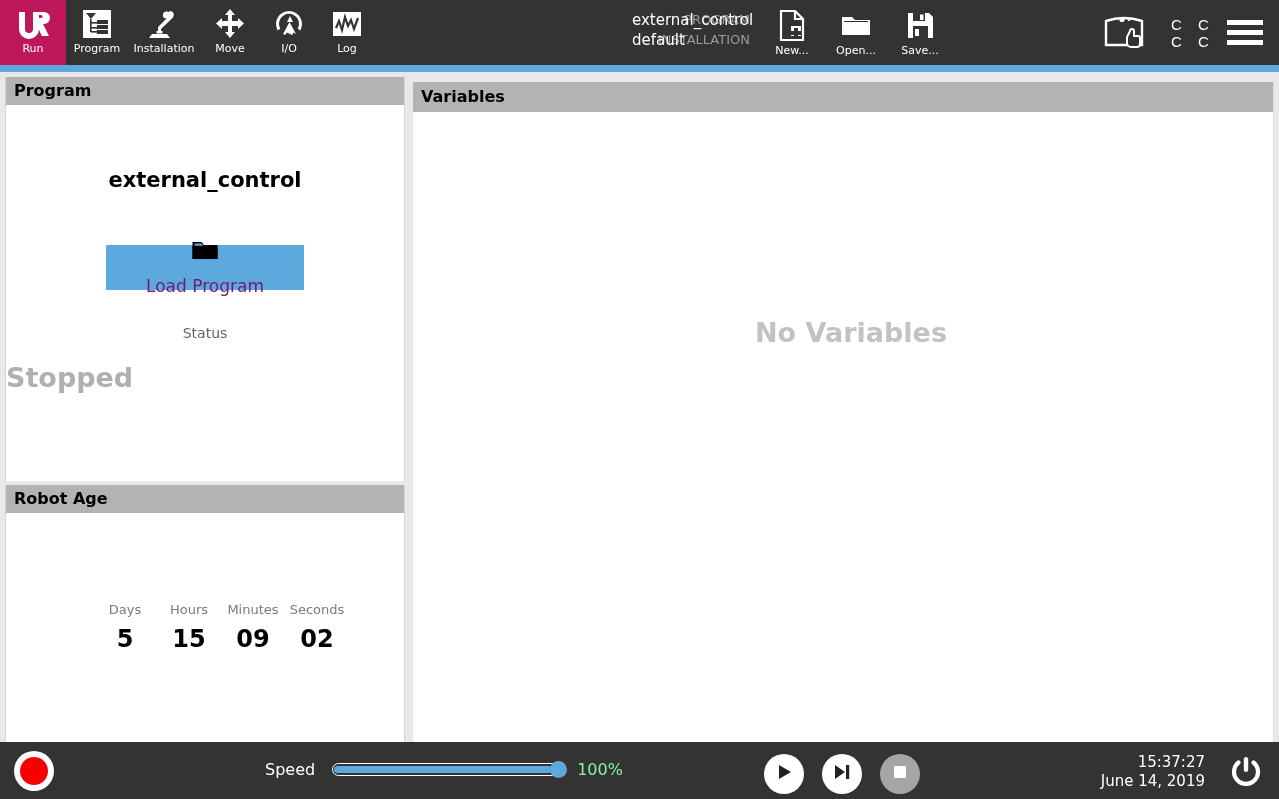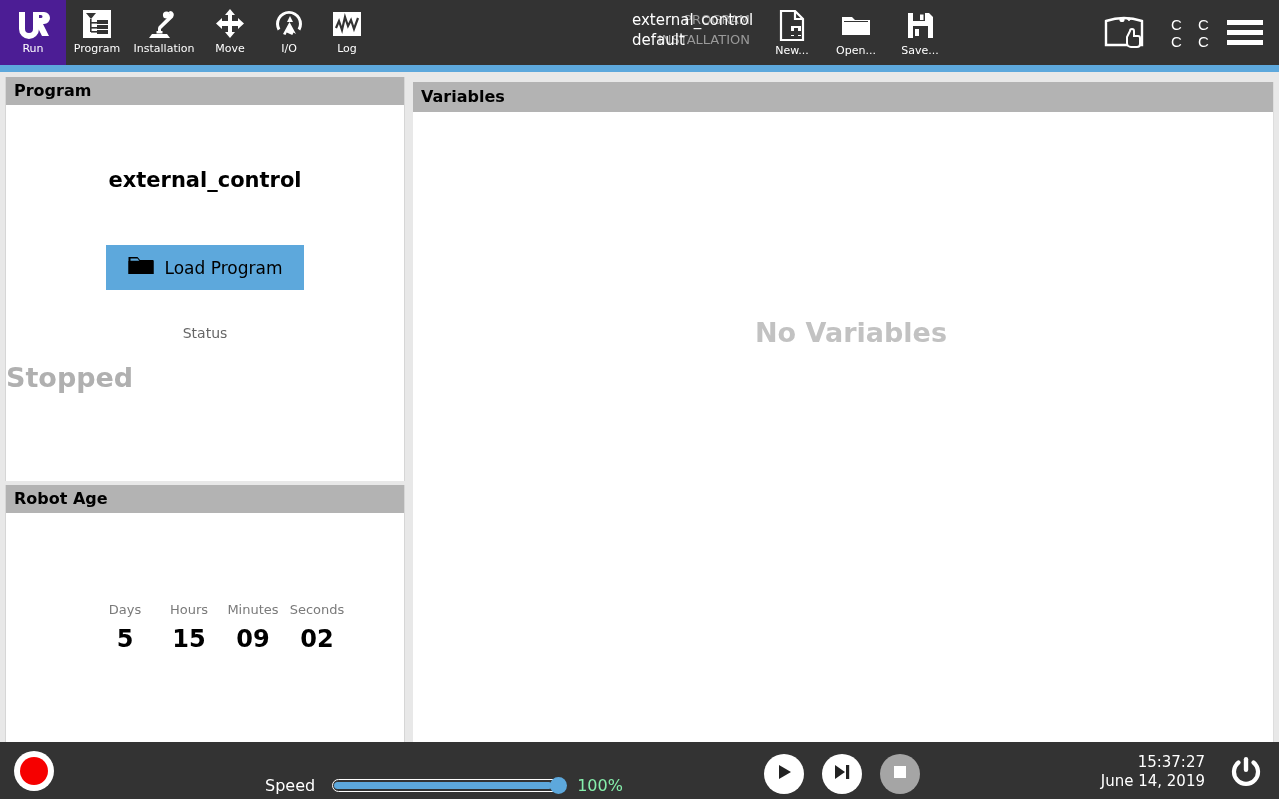--- a/index.html
+++ b/index.html
@@ -24,21 +24,21 @@
   }
 
   
   .nav { position: absolute; left: 0; top: 0; height: 65px; display: flex; }
   .nav-item {
     width: 64px; height: 65px;
     display: flex; flex-direction: column; align-items: center; justify-content: flex-start;
     padding-top: 6px;
     cursor: pointer; position: relative;
   }
-  .nav-item.active { background: #4c1d95; }
+  .nav-item.active { background: #be185d; }
   .nav-item .nav-icon {
     height: 36px; width: 40px;
     display: flex; align-items: center; justify-content: center;
   }
   .nav-item .nav-label {
     font-size: 11px; color: #ffffff; line-height: 12px; margin-top: 1px;
     white-space: nowrap;
   }
   .nav-item:first-child { width: 66px; }
   .nav-logo { width: 66px; }
@@ -110,22 +110,23 @@
   }
   .prog-title {
     position: absolute; top: 63px; left: 0; width: 100%;
     text-align: center; font-size: 21px; font-weight: bold; color: #000;
   }
   .load-btn {
     position: absolute; top: 140px; left: 50%; transform: translateX(-50%);
     width: 198px; height: 45px;
     background: #5da8dc; border: none; cursor: pointer;
     display: flex; align-items: center; justify-content: center; gap: 11px;
-    font-size: 17px; color: #000000;
+    font-size: 17px; color: #701a75;
     font-family: "DejaVu Sans", sans-serif;
+    flex-direction: column;
   }
   .status-lbl {
     position: absolute; top: 220px; width: 100%; text-align: center;
     font-size: 14px; color: #666666;
   }
   .status-val {
     position: absolute; top: 257px; width: 100%; text-align: left;
     font-size: 27px; font-weight: bold; color: #b0b0b0;
   }
 
@@ -170,21 +171,21 @@
   }
   .estop {
     position: absolute; left: 14px; top: 9px;
     width: 40px; height: 40px; border-radius: 50%;
     background: #ffffff; cursor: pointer;
     display: flex; align-items: center; justify-content: center;
   }
   .estop i { width: 28px; height: 28px; border-radius: 50%; background: #f60000; display:block; }
 
   .speed-group {
-    position: absolute; left: 265px; top: 34px;
+    position: absolute; left: 265px; top: 18px;
     display: flex; align-items: center; gap: 17px;
   }
   .speed-group .sl { font-size: 16px; color: #ffffff; }
   .slider {
     position: relative; width: 228px; height: 13px;
     border: 1px solid #ffffff; border-radius: 7px;
     background: #333333; cursor: pointer;
   }
   .slider .fill {
     position: absolute; left: 1px; top: 2px; height: 7px;

